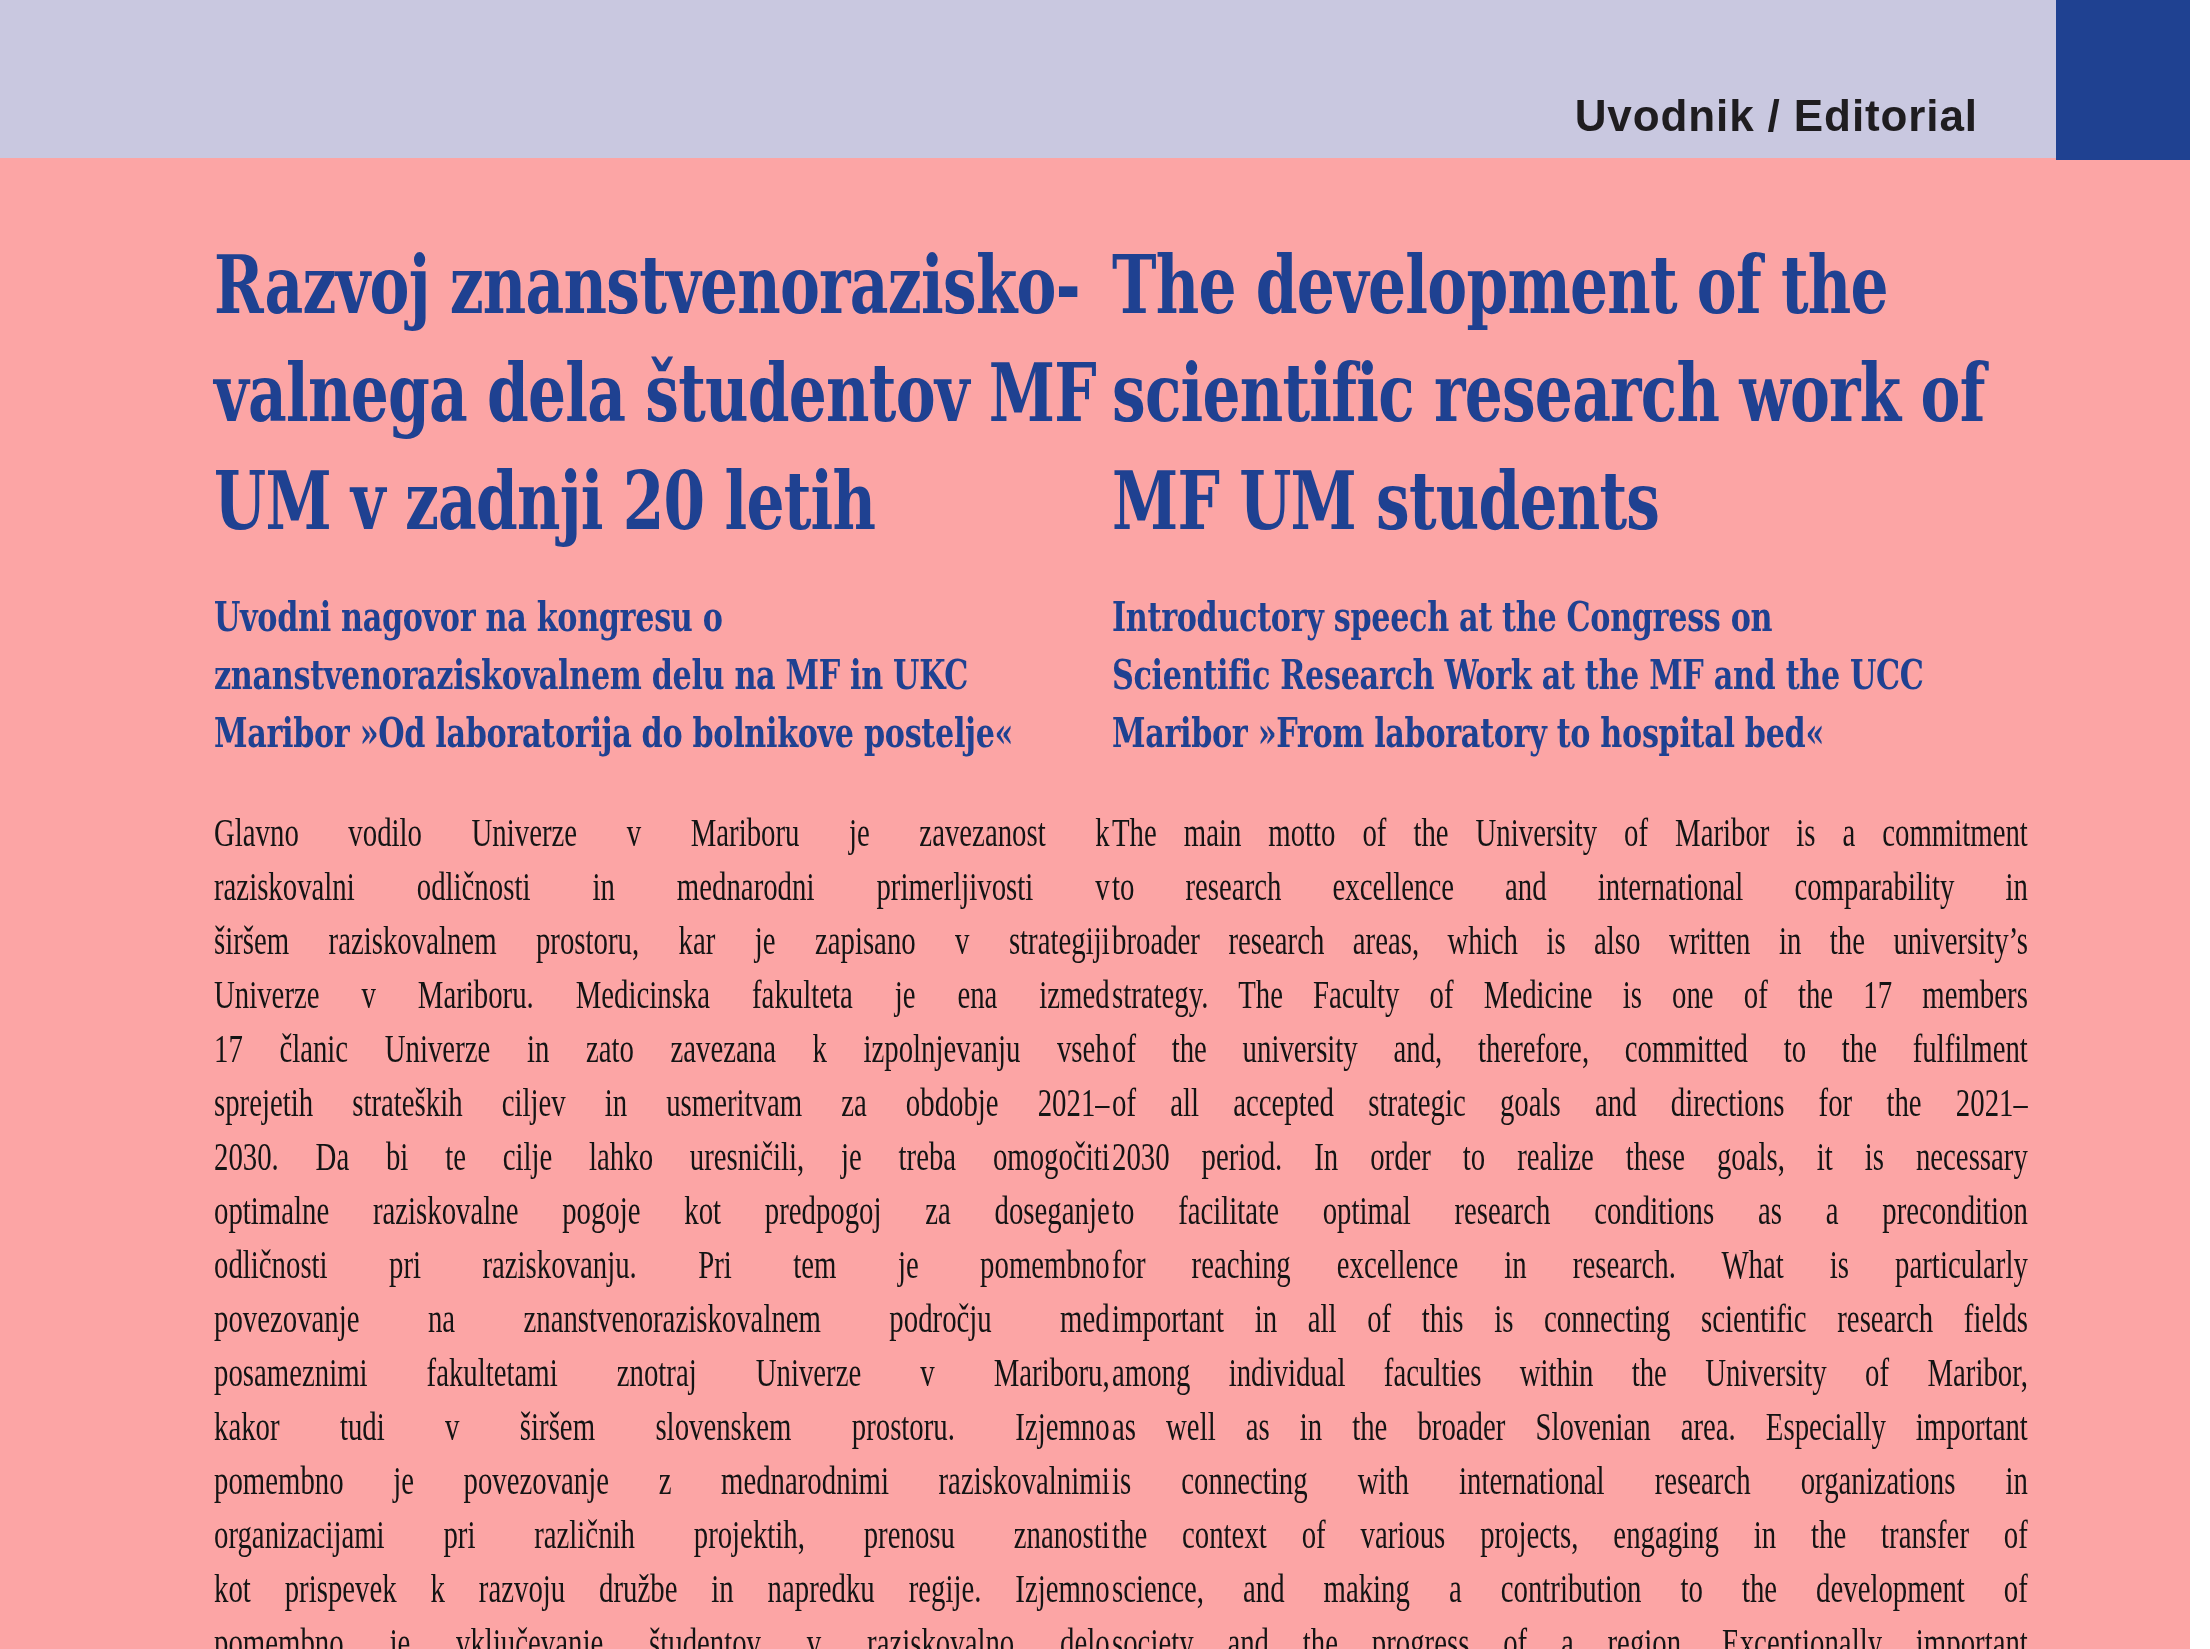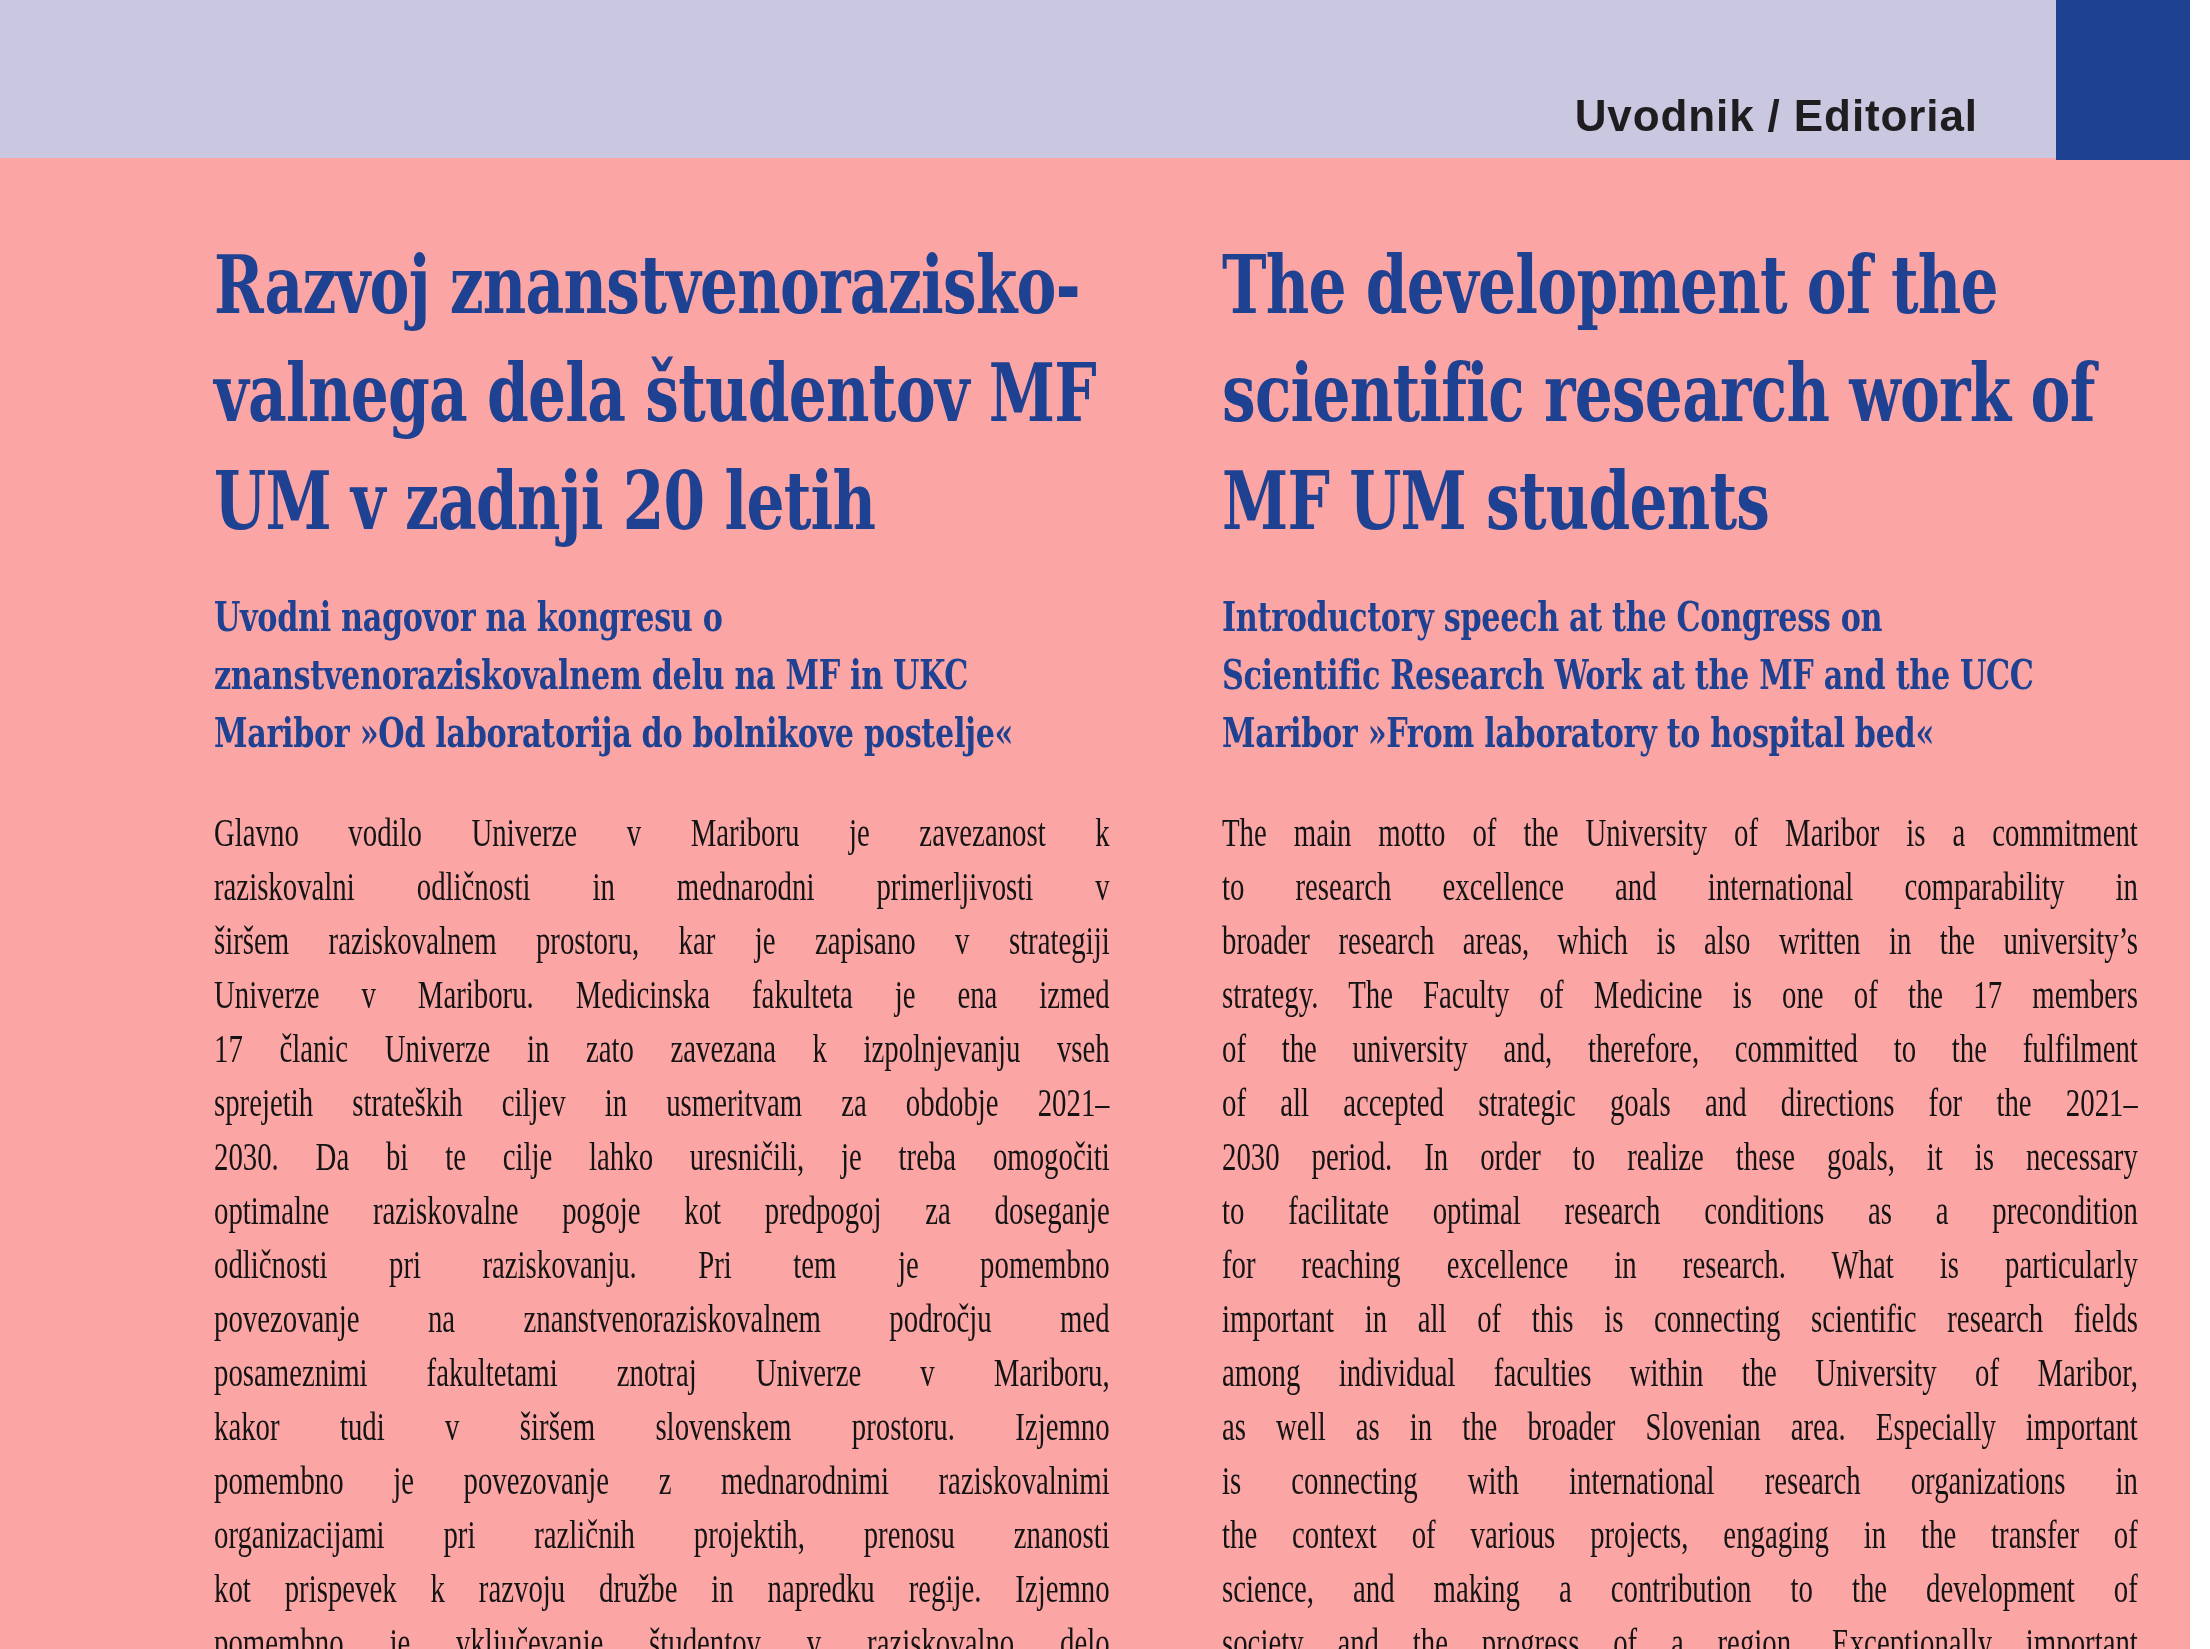--- a/index.html
+++ b/index.html
@@ -25,21 +25,21 @@
     font-weight:bold;font-size:44px;line-height:44px;
     color:var(--header-text);letter-spacing:0.9px;white-space:nowrap;
   }
   .corner-block{
     position:absolute;left:2056px;top:0;width:154px;height:160px;
     background:var(--accent-blue);
   }
   
   .col{position:absolute;top:0;height:1650px;}
   .col-left{left:214px;width:895px;}
-  .col-right{left:1222px;width:916px;}
+  .col-right{left:1112px;width:916px;}
   
   .title{
     position:absolute;left:0;top:231px;margin:0;
     font-family:"DejaVu Serif", serif;font-weight:bold;
     font-size:81px;color:var(--accent-blue);
     transform:scaleX(.82);transform-origin:0 0;
     font-stretch:condensed;letter-spacing:-0.9px;
   }
   .title .line{white-space:nowrap;line-height:108px;height:108px;}
   

